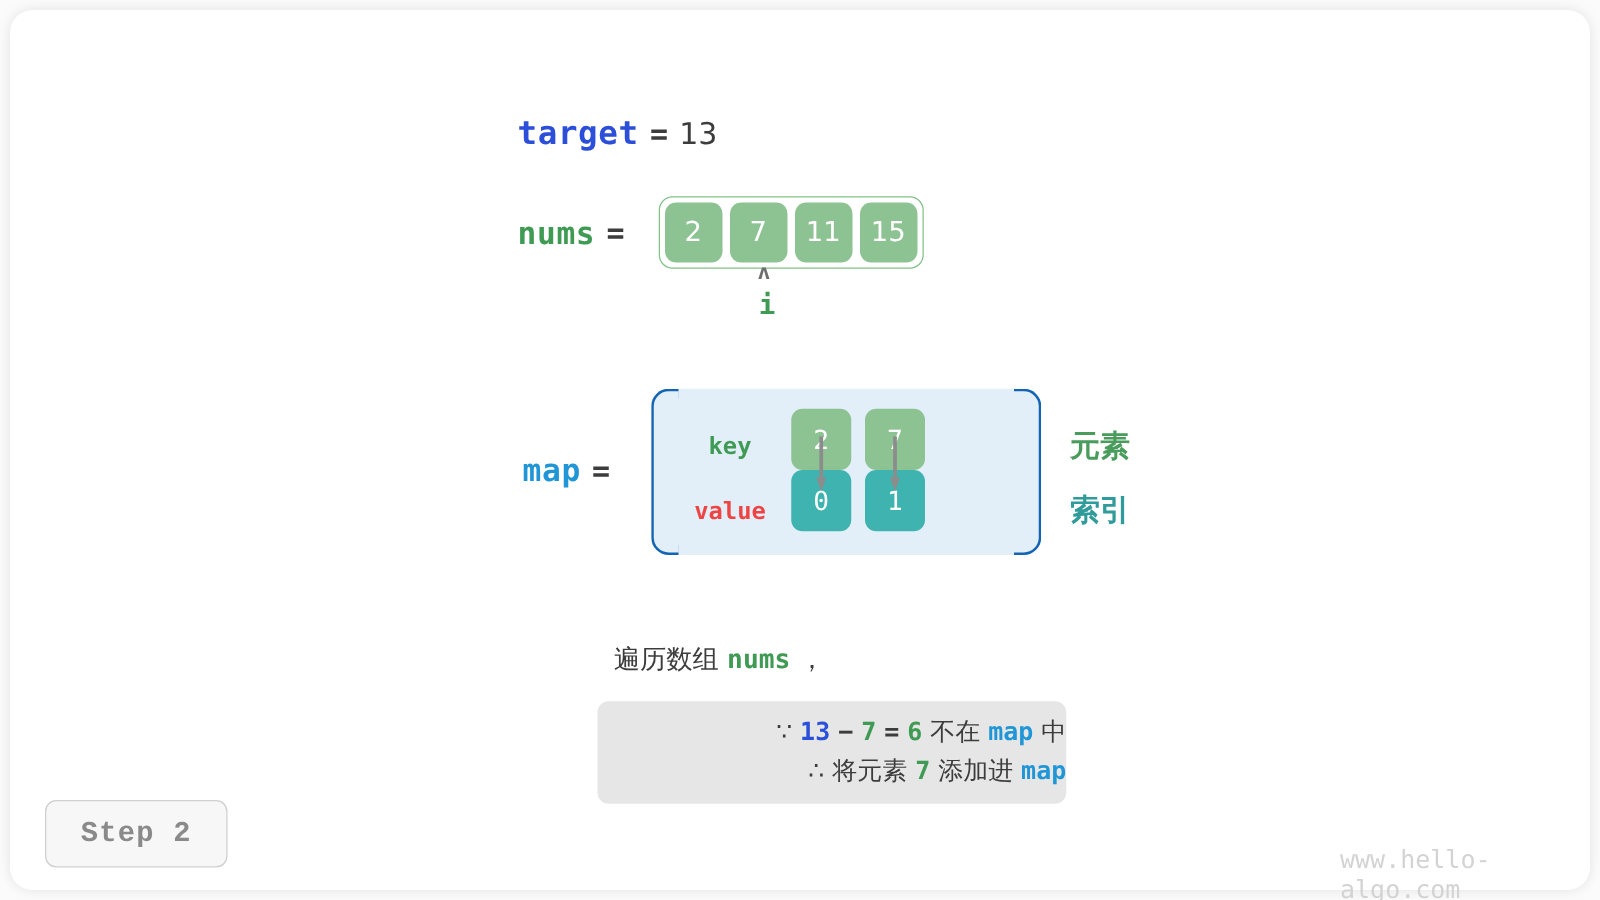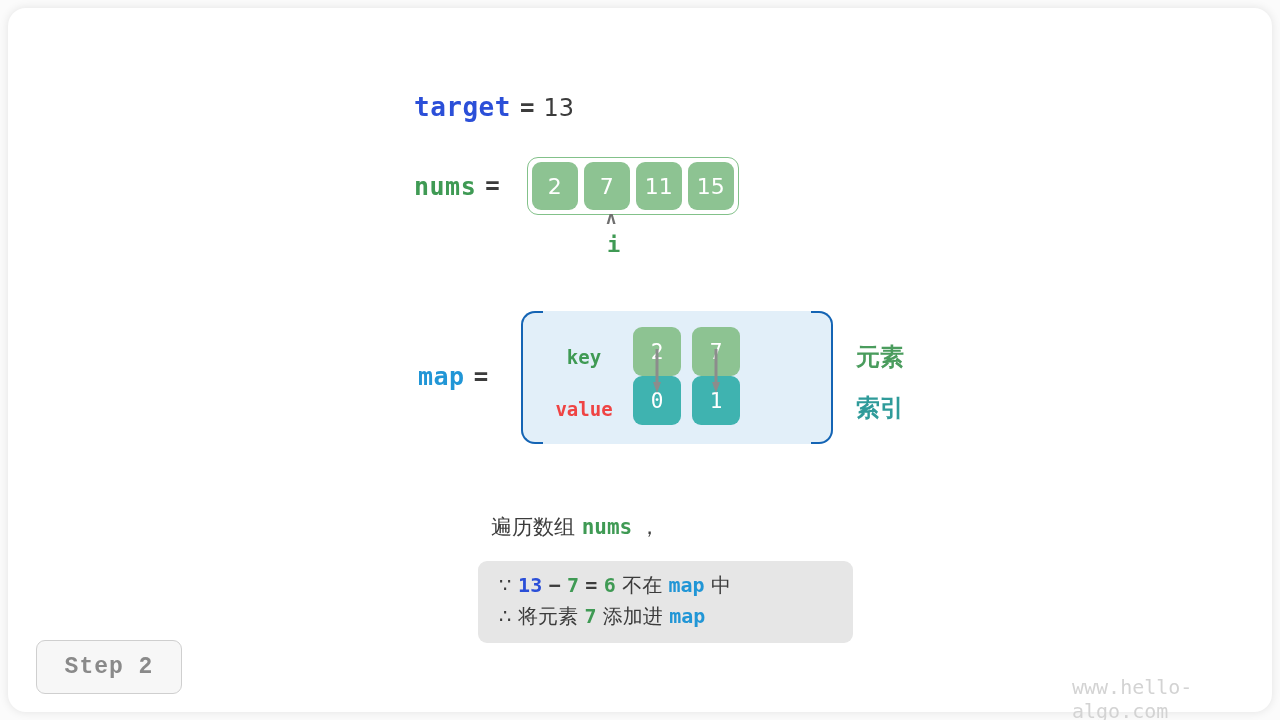--- a/index.html
+++ b/index.html
@@ -255,20 +255,21 @@
   .note-box {
     position: absolute;
     left: 478px;
     top: 561px;
     width: 375px;
     height: 82px;
     background: #e6e6e6;
     border-radius: 9px;
     padding: 9px 0 0 0;
     box-sizing: border-box;
+    text-align: right;
   }
   .note-line {
     font-family: "DejaVu Sans", sans-serif;
     font-size: 20px;
     color: #3c3c3c;
     white-space: pre;
     padding-left: 21px;
     line-height: 31px;
   }
   .sym { color: #3c3c3c; }

